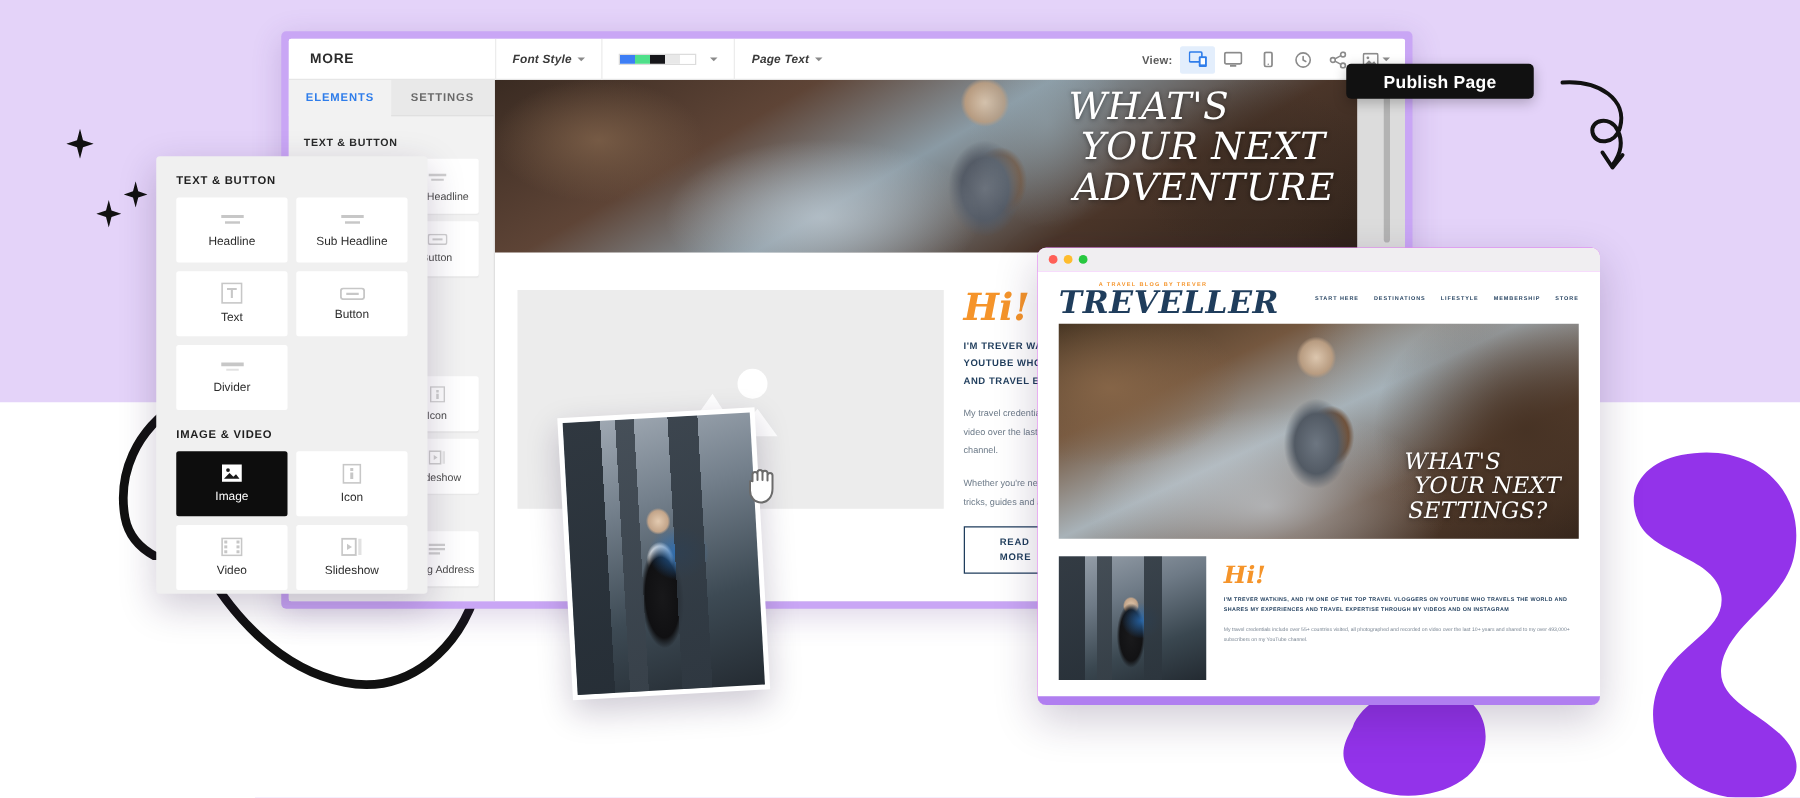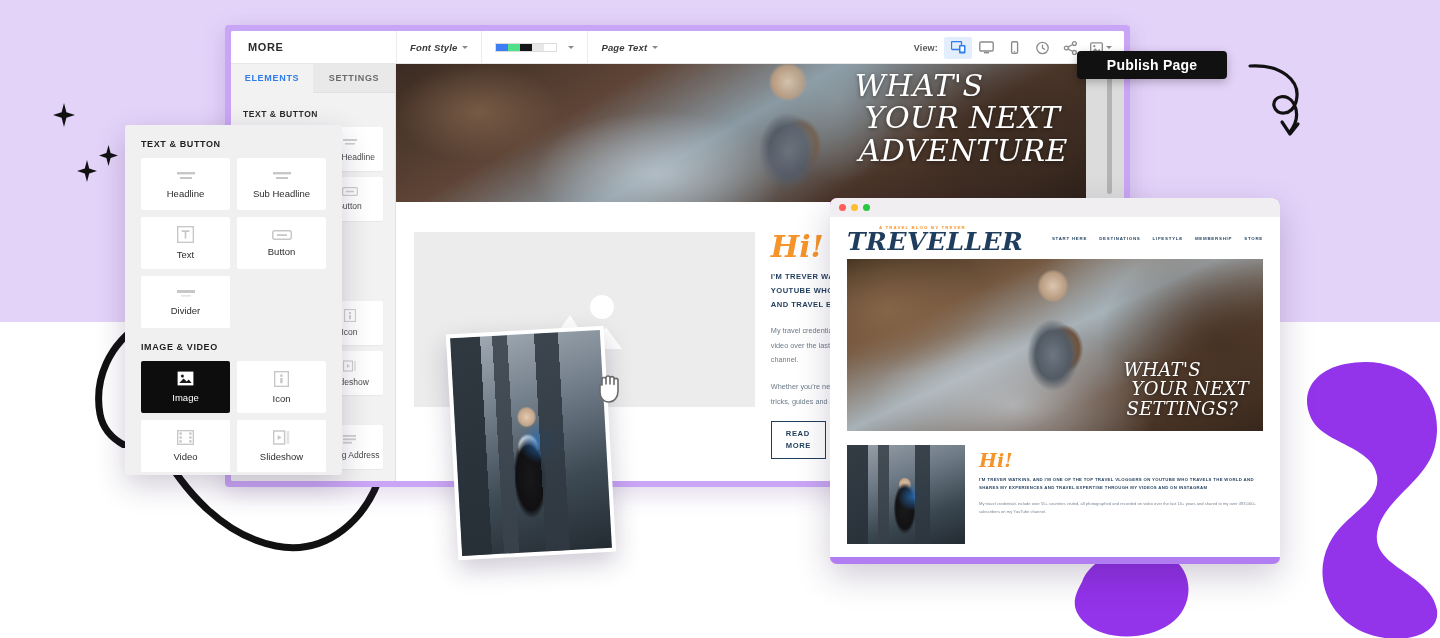--- a/index.html
+++ b/index.html
@@ -165,21 +165,21 @@
   .body-bold {
     font-size: 7.6px; font-weight: bold; letter-spacing: .45px; color: #1f3d5c;
     line-height: 1.85; margin-bottom: 12px;
   }
   .body-reg {
     font-size: 7.3px; color: #6d7b89; line-height: 2.0; margin-bottom: 12px;
   }
   .read-more {
     display: inline-block; border: 1.5px solid #1f3d5c; color: #1f3d5c;
     font-size: 7.6px; font-weight: bold; letter-spacing: .6px; line-height: 1.55;
-    padding: 6px 14px; cursor: pointer; background: transparent;
+    padding: 6px 28px; cursor: pointer; background: transparent;
   }
   .canvas-scrollbar {
     position: absolute; right: 12px; top: 10px; width: 5px; height: 120px;
     background: #b3b3b3; border-radius: 3px; cursor: pointer;
   }
 
   
   .float-panel {
     position: absolute; left: 125px; top: 125px; width: 217px; height: 350px;
     background: #f0f0f0; border-radius: 3px;

